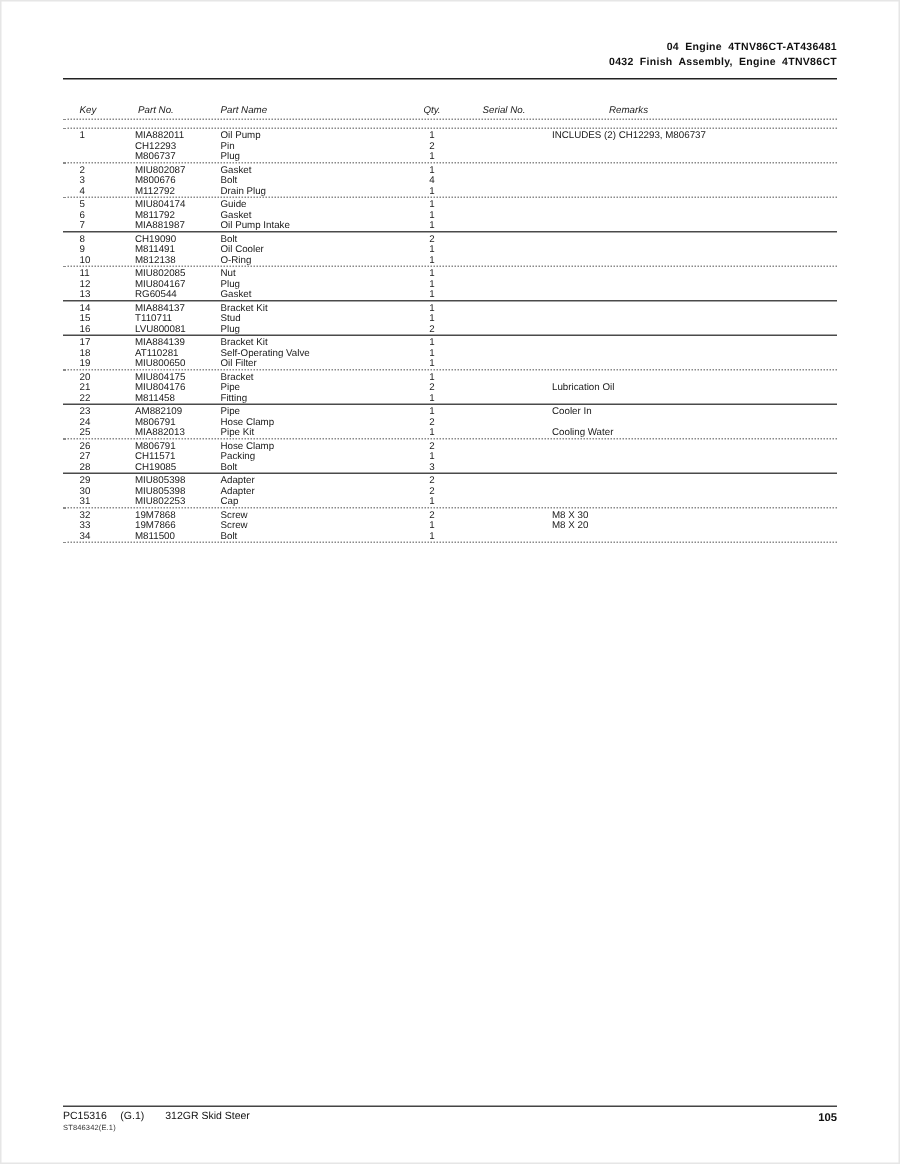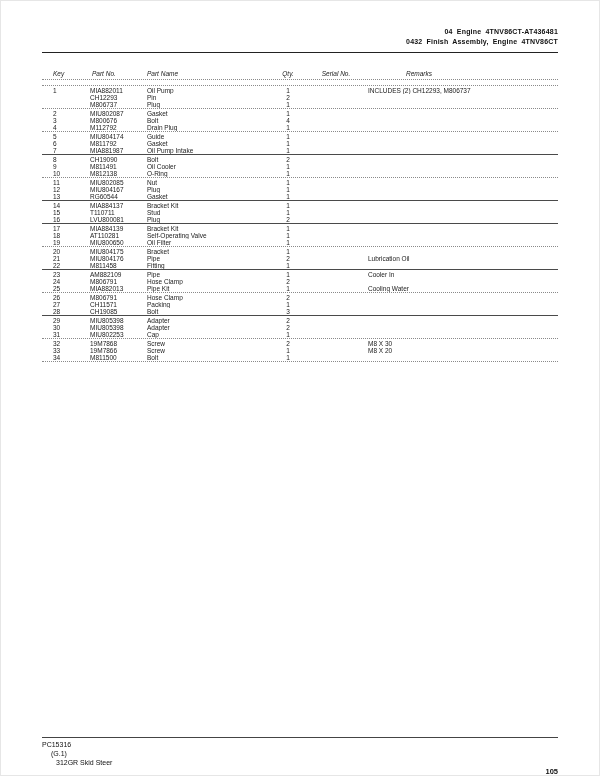--- a/index.html
+++ b/index.html
@@ -68,21 +68,21 @@
   .cell.c-remarks { padding-left: 2px; }
 
   
   .page-footer {
     position: absolute; left: 42px; right: 42px; top: 737px;
     border-top: 1px solid #444;
     padding-top: 2px;
   }
   .footer-line {
     display: flex; align-items: flex-start;
-    font-size: 7px; line-height: 9px; color: #111; flex-direction: column;
+    font-size: 7px; line-height: 9px; color: #111;
   }
   .footer-line .f-rev { margin-left: 9px; }
   .footer-line .f-model { margin-left: 14px; }
   .footer-line .f-page {
     margin-left: auto;
     font-weight: bold; font-size: 7.5px;
   }
   .footer-doccode {
     font-size: 5px; line-height: 6px; color: #333;
     letter-spacing: 0.1px;

